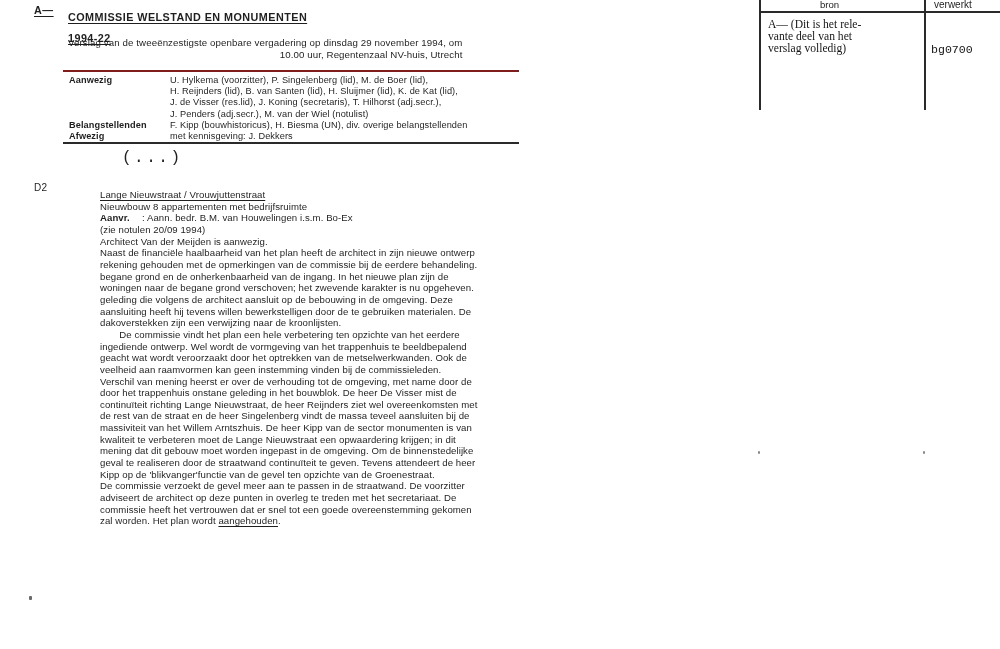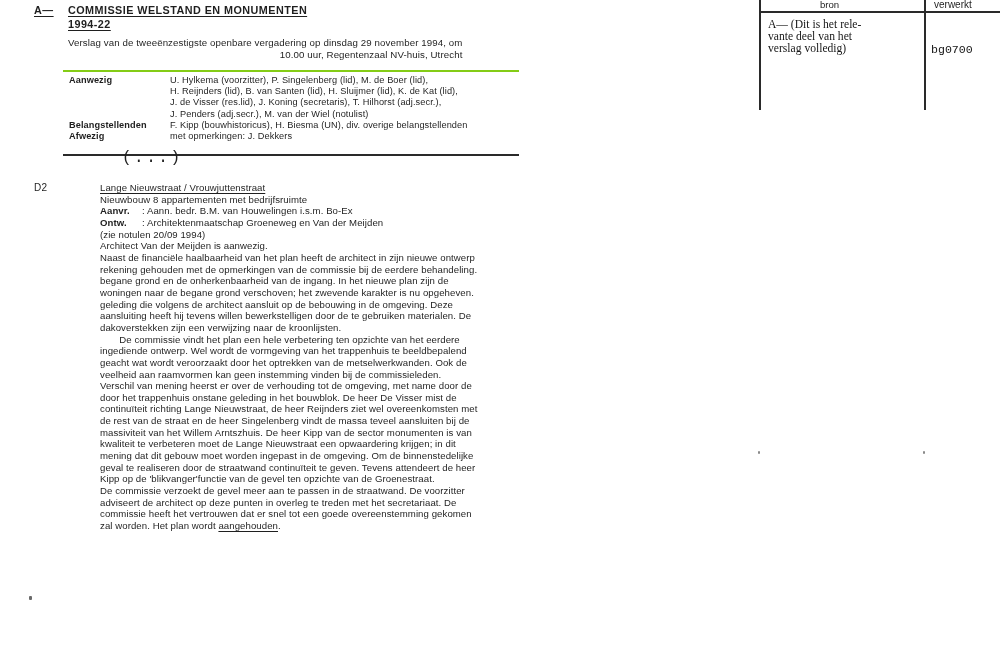--- a/index.html
+++ b/index.html
@@ -5,42 +5,42 @@
   html,body{margin:0;padding:0;background:#e8e8e8;}
   .page{
     position:relative;
     width:1000px;height:649px;
     background:#ffffff;
     font-family:"Liberation Sans",sans-serif;
     color:#1f1f1f;
     overflow:hidden;
     -webkit-font-smoothing:antialiased;
   }
-  .u{text-decoration:underline;text-underline-offset:2px;}
+  .u{text-decoration:underline;text-underline-offset:2px;margin-top:7px;}
 
   
   .margin-marker{
     position:absolute;left:34px;top:4px;
     font-size:10.8px;font-weight:bold;letter-spacing:.5px;
     text-decoration:underline;text-underline-offset:2px;
   }
   .doc-title{
     position:absolute;left:68px;top:4px;
     font-size:10.8px;font-weight:bold;letter-spacing:.45px;line-height:13.5px;
   }
   .intro{
     position:absolute;left:68px;top:37px;
     font-size:9.7px;line-height:11.6px;letter-spacing:.1px;text-align:right;
   }
 
   
   .attendance{
     position:absolute;left:63px;top:70px;width:456px;
-    border-top:2px solid #84cc16;border-bottom:2.5px solid #2a2a2a;
-    padding:3px 0 12px 0;
+    border-top:2px solid #7f1d1d;border-bottom:2.5px solid #2a2a2a;
+    padding:3px 0 0 0;
     font-size:9.2px;line-height:11.2px;letter-spacing:.1px;
   }
   .att-row{display:flex;}
   .att-label{width:107px;flex:none;font-weight:bold;padding-left:6px;box-sizing:border-box;}
   .att-value{flex:1;}
 
   
   .ellipsis{
     position:absolute;left:122px;top:149px;
     font-family:"Liberation Mono",monospace;
@@ -115,33 +115,32 @@
     </div>
     <div class="att-row">
       <div class="att-label">Belangstellenden</div>
       <div class="att-value">
           <div>F. Kipp (bouwhistoricus), H. Biesma (UN), div. overige belangstellenden</div>
         </div>
     </div>
     <div class="att-row">
       <div class="att-label">Afwezig</div>
       <div class="att-value">
-          <div>met opmerkingen: J. Dekkers</div>
+          <div>met kennisgeving: J. Dekkers</div>
         </div>
     </div>
   </div>
 
   <div class="ellipsis">(...)</div>
 
   <div class="item-code">D2</div>
   <div class="item-body">
     <div class="u">Lange Nieuwstraat / Vrouwjuttenstraat</div>
     <div>Nieuwbouw 8 appartementen met bedrijfsruimte</div>
     <div><span class="lbl">Aanvr.</span><span>: Aann. bedr. B.M. van Houwelingen i.s.m. Bo-Ex</span></div>
-    <div><span class="lbl">Ontw.</span><span>: Architektenmaatschap Groeneweg en Van der Meijden</span></div>
     <div>(zie notulen 20/09 1994)</div>
     <div>
         <div>Architect Van der Meijden is aanwezig.</div>
         <div>Naast de financiële haalbaarheid van het plan heeft de architect in zijn nieuwe ontwerp</div>
         <div>rekening gehouden met de opmerkingen van de commissie bij de eerdere behandeling.</div>
         <div>begane grond en de onherkenbaarheid van de ingang. In het nieuwe plan zijn de</div>
         <div>woningen naar de begane grond verschoven; het zwevende karakter is nu opgeheven.</div>
         <div>geleding die volgens de architect aansluit op de bebouwing in de omgeving. Deze</div>
         <div>aansluiting heeft hij tevens willen bewerkstelligen door de te gebruiken materialen. De</div>
         <div>dakoverstekken zijn een verwijzing naar de kroonlijsten.</div>

